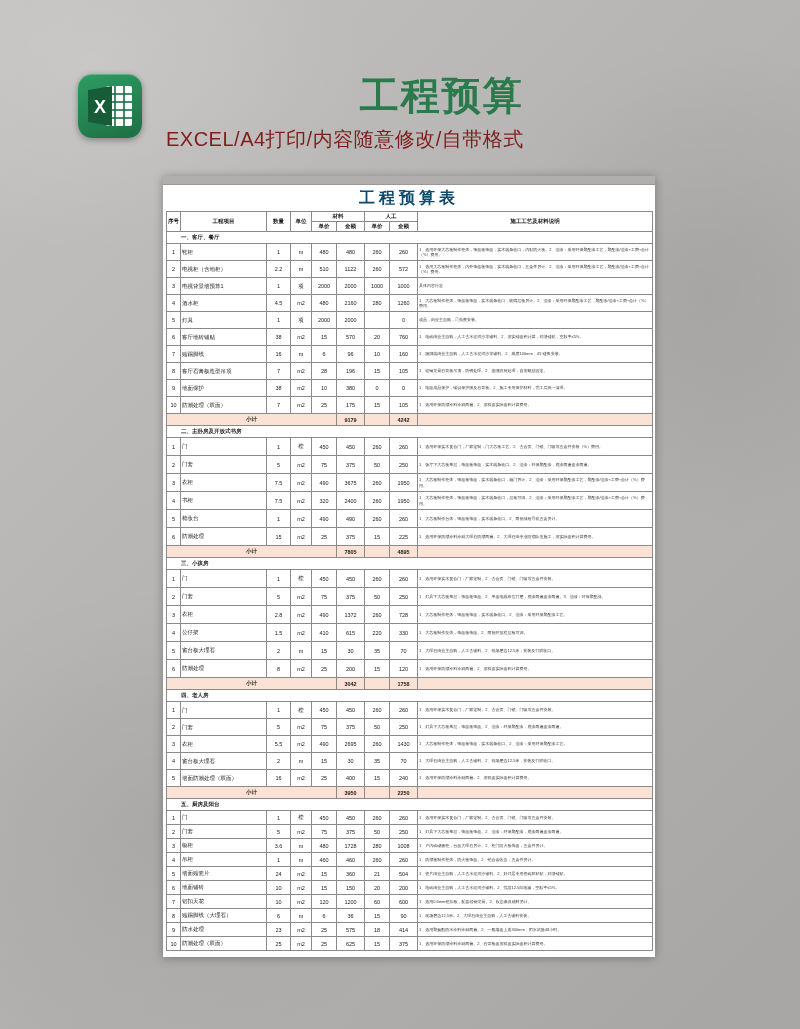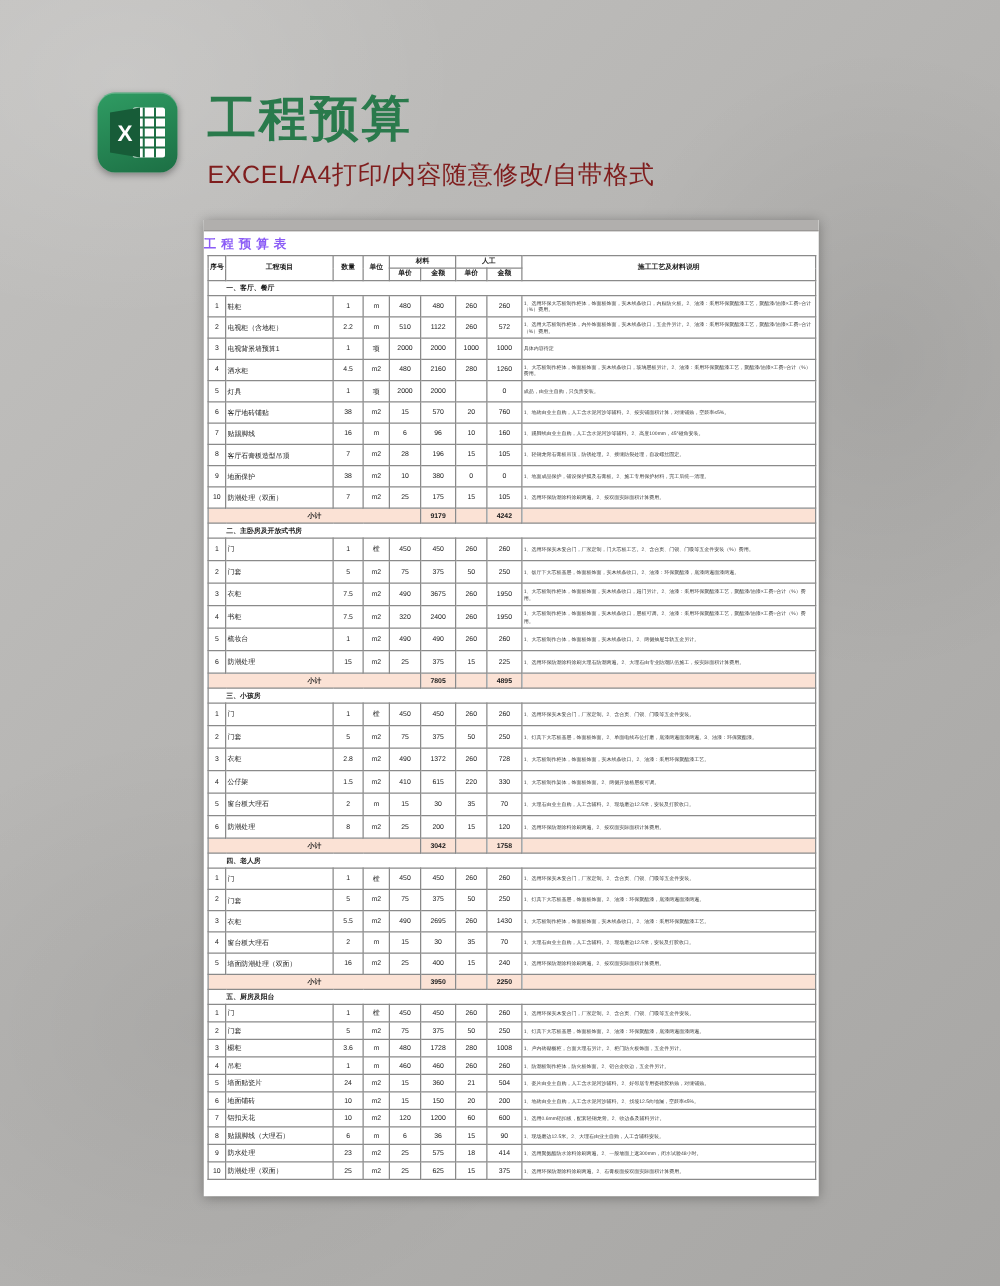--- a/index.html
+++ b/index.html
@@ -12,30 +12,30 @@
       radial-gradient(500px 400px at 20% 80%, rgba(0,0,0,.05), transparent 60%),
       linear-gradient(135deg,#c2c1bf 0%,#b2b1af 55%,#a7a6a4 100%);
   }
   .hdr{position:absolute;left:78px;top:74px;display:flex;gap:24px;align-items:flex-start;}
   .xicon{
     width:64px;height:64px;border-radius:14px;flex:0 0 auto;
     background:linear-gradient(160deg,#2f9c63,#1c6f44);
     box-shadow:0 2px 6px rgba(0,0,0,.35), inset 0 1px 0 rgba(255,255,255,.25);
     display:flex;align-items:center;justify-content:center;
   }
-  .titles h1{margin:0;font-size:39px;font-weight:bold;letter-spacing:2px;line-height:1.15;}
+  .titles h1{margin:0;font-size:39px;font-weight:bold;letter-spacing:2px;line-height:1.15;text-align:right;}
   .titles p{margin:7px 0 0;font-size:20px;color:#7f1d1d;letter-spacing:.5px;}
   .sheet{
     position:absolute;left:163px;top:176px;width:492px;height:781px;
     background:#ffffff;box-shadow:0 1px 9px rgba(0,0,0,.30);
     overflow:hidden;
   }
   .sheet-strip{height:8px;background:#b1afad;border-bottom:1px solid #9a9896;}
   .sheet-title{
-    font-size:10px;font-weight:bold;color:#8b5cf6;
+    text-align:center;font-size:16px;font-weight:bold;color:#0c4a6e;
     letter-spacing:4px;padding:3px 0 2px;
   }
   table{border-collapse:collapse;table-layout:fixed;width:486px;margin:0 3px;border:1px solid #555;}
   th,td{
     border:0.5px solid #8a8a8a;padding:0 1px;color:#1c1c1c;
     overflow:hidden;vertical-align:middle;
   }
   thead th{font-size:5.5px;font-weight:bold;text-align:center;line-height:1.2;height:9px;background:#fff;}
   td.num{font-size:5.5px;text-align:center;}
   td.item{font-size:5.5px;text-align:left;}

